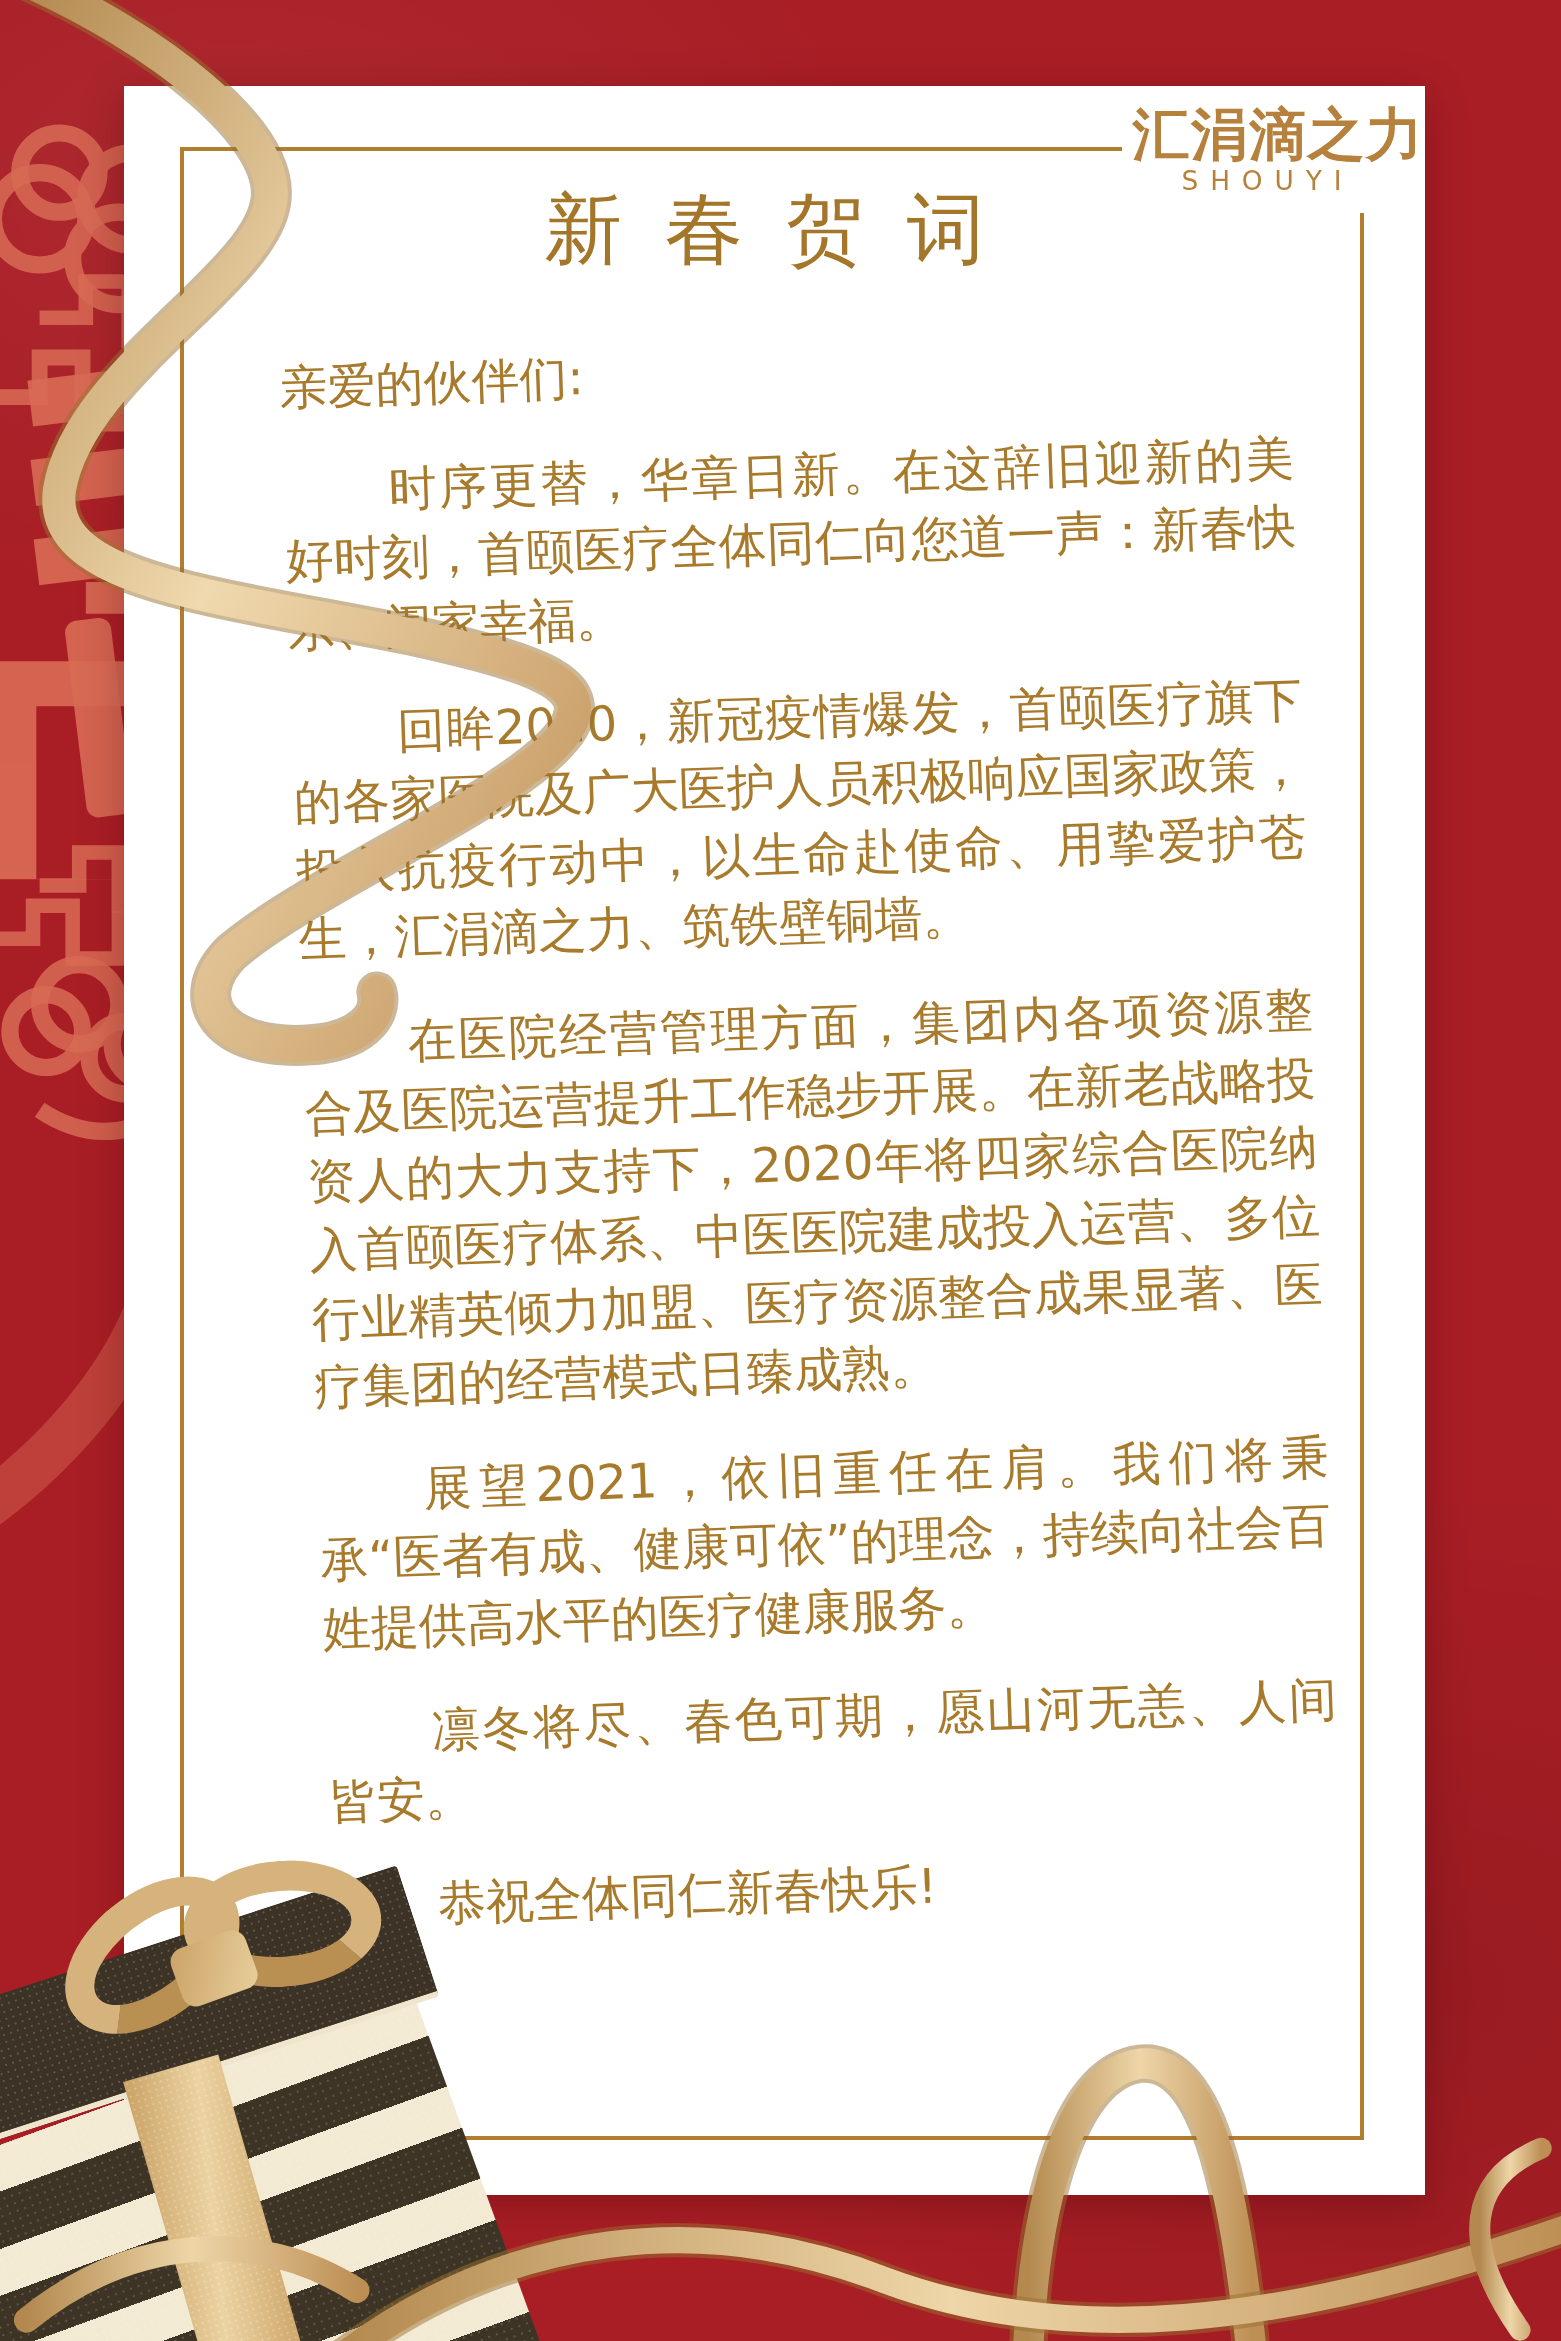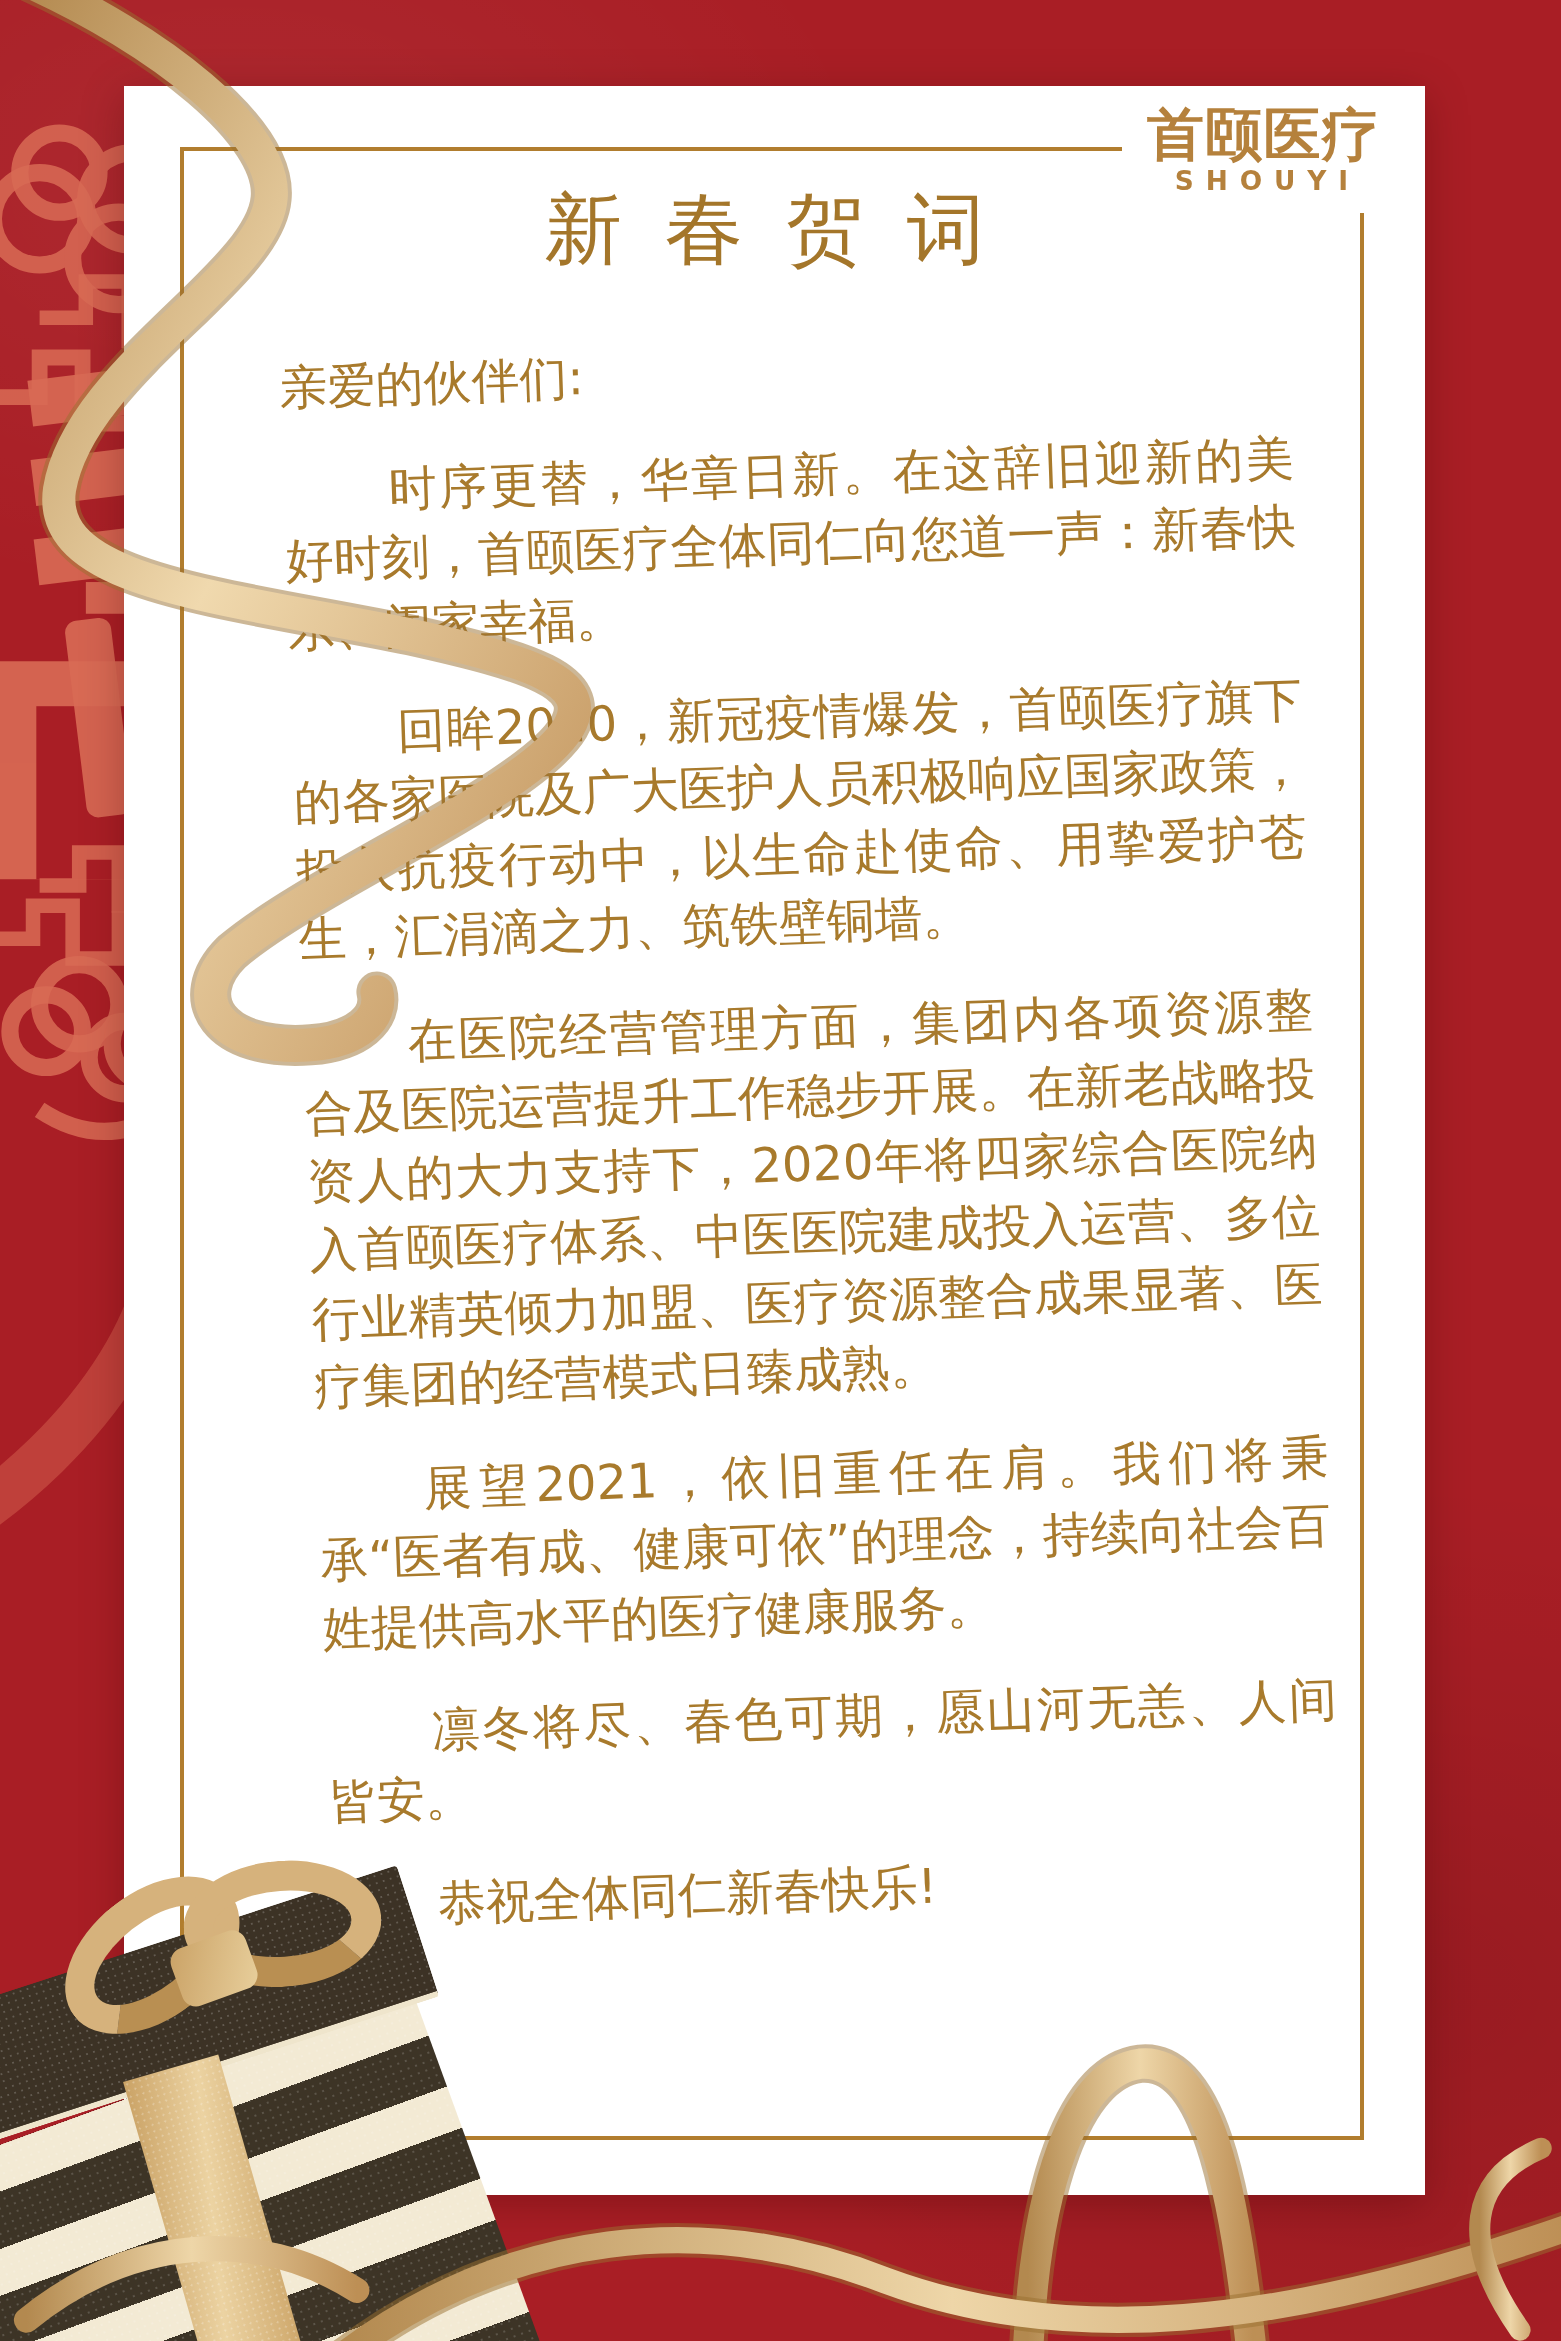--- a/index.html
+++ b/index.html
@@ -26,21 +26,21 @@
   .logo{
     position:absolute; left:1122px; top:99px; width:275px; height:114px;
     background:#ffffff; z-index:4; text-align:center; padding:4px 2.6px 13.2px 10.6px;
     box-sizing:border-box;
   }
   .logo-cn{
     font-size:57px; line-height:63px; font-weight:bold; color:#b5813c;
     letter-spacing:1.3px; white-space:nowrap;
   }
   .logo-en{
-    font-size:26.4px; line-height:30px; font-weight:bold; color:#b5813c;
+    font-size:26.4px; line-height:30px; font-weight:normal; color:#b5813c;
     letter-spacing:.45em; margin-left:.3em; white-space:nowrap;
   }
   .title{
     position:absolute; left:124px; top:178px; width:1281px; margin:0;
     text-align:center; z-index:5;
     font-size:78px; font-weight:normal; color:#a4762a;
     letter-spacing:.55em; text-indent:.55em;
     font-family:"DejaVu Sans", cursive, sans-serif;
   }
   .letter-body{
@@ -135,21 +135,21 @@
       <circle cx="120" cy="1520" r="60"></circle>
       <circle cx="230" cy="1580" r="60"></circle>
       <path d="M 60,1680 q 90,60 180,10"></path>
     </g>
   </svg>
 
   <div class="card"></div>
   <div class="frame"></div>
 
   <div class="logo">
-    <div class="logo-cn">首颐医疗</div>
+    <div class="logo-cn">汇涓滴之力</div>
     <div class="logo-en">SHOUYI</div>
   </div>
 
   <h1 class="title">新春贺词</h1>
 
   <div class="letter-body">
     <p class="salutation">亲爱的伙伴们:</p>
     <p class="para">时序更替，华章日新。在这辞旧迎新的美好时刻，首颐医疗全体同仁向您道一声：新春快乐、阖家幸福。</p>
     <p class="para">回眸2020，新冠疫情爆发，首颐医疗旗下的各家医院及广大医护人员积极响应国家政策，投入抗疫行动中，以生命赴使命、用挚爱护苍生，汇涓滴之力、筑铁壁铜墙。</p>
     <p class="para">在医院经营管理方面，集团内各项资源整合及医院运营提升工作稳步开展。在新老战略投资人的大力支持下，2020年将四家综合医院纳入首颐医疗体系、中医医院建成投入运营、多位行业精英倾力加盟、医疗资源整合成果显著、医疗集团的经营模式日臻成熟。</p>

